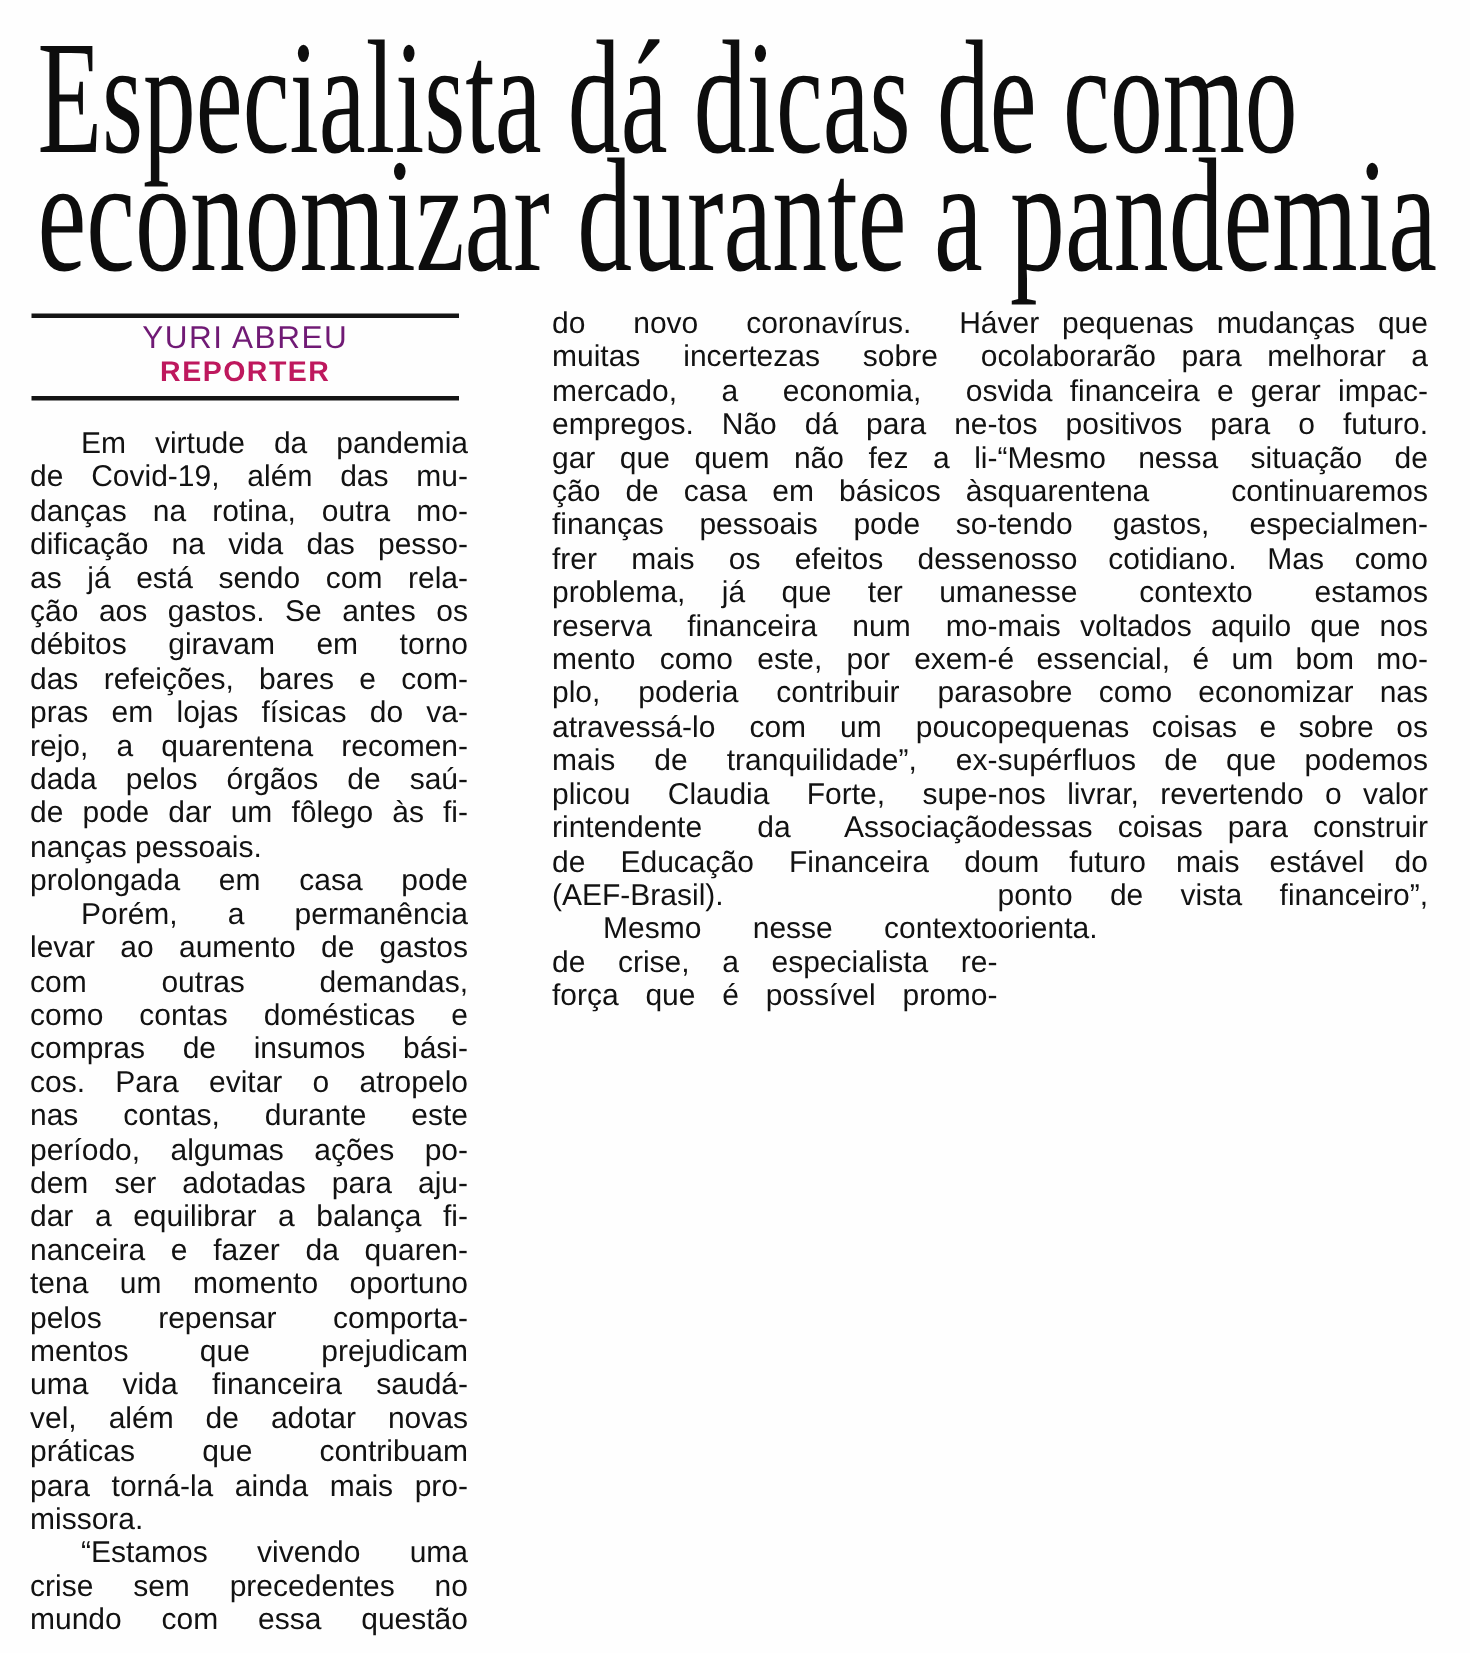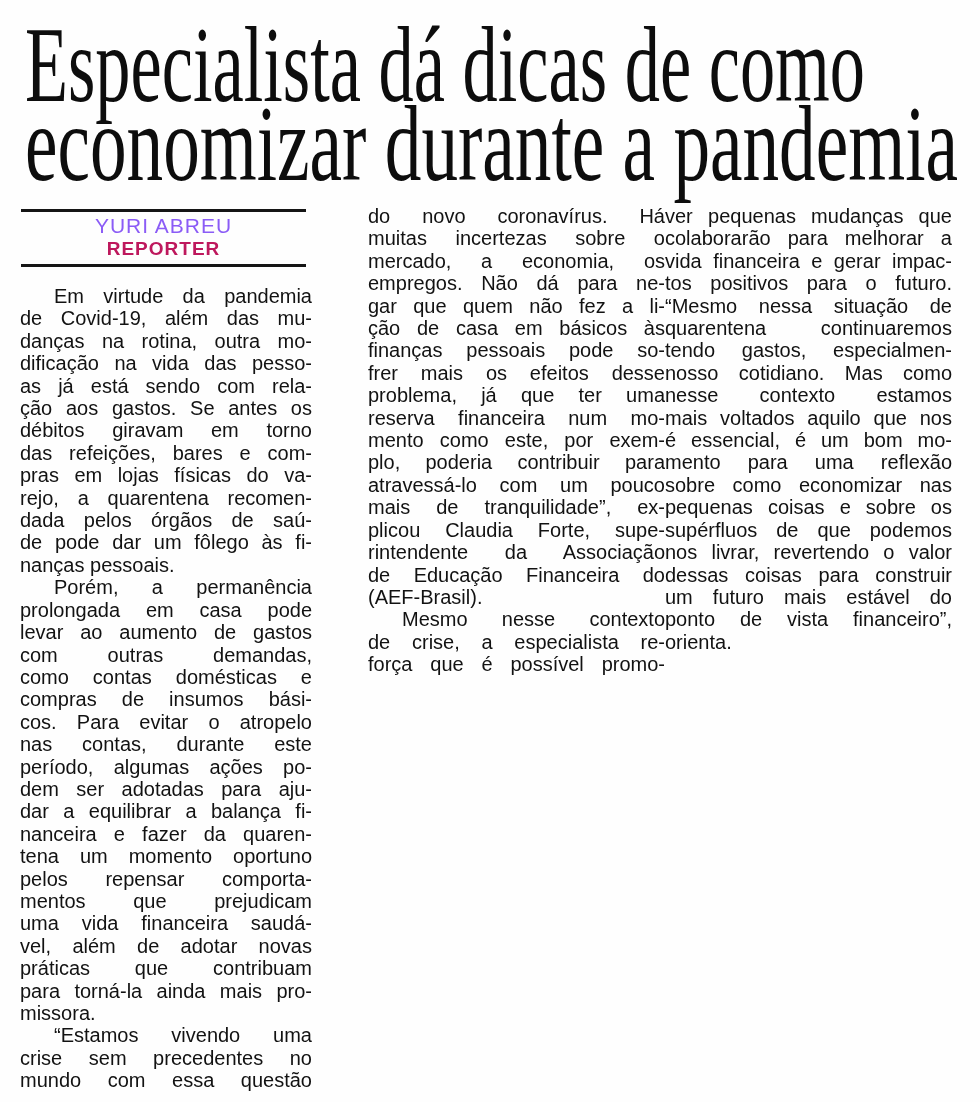--- a/index.html
+++ b/index.html
@@ -32,21 +32,21 @@
 
   .byline {
     width: 285px;
     margin: 4px 0 18px 1px;
     text-align: center;
   }
   .rule { height: 3px; background: #151515; }
   .byline-author {
     font-size: 21px; line-height: 24px;
     letter-spacing: 1px; padding-top: 2px;
-    color: #8b5cf6;
+    color: #701a75;
   }
   .byline-role {
     font-size: 19px; font-weight: bold;
     line-height: 22px; letter-spacing: 1px;
     padding-bottom: 4px;
     color: #be185d;
   }
 
   .line {
     font-size: 20px;
@@ -89,22 +89,22 @@
             <div class="line">ção aos gastos. Se antes os</div>
             <div class="line">débitos giravam em torno</div>
             <div class="line">das refeições, bares e com-</div>
             <div class="line">pras em lojas físicas do va-</div>
             <div class="line">rejo, a quarentena recomen-</div>
             <div class="line">dada pelos órgãos de saú-</div>
             <div class="line">de pode dar um fôlego às fi-</div>
             <div class="line endline">nanças pessoais.</div>
           </div>
           <div class="paragraph">
+            <div class="line">prolongada em casa pode</div>
             <div class="line indent">Porém, a permanência</div>
-            <div class="line">prolongada em casa pode</div>
             <div class="line">levar ao aumento de gastos</div>
             <div class="line">com outras demandas,</div>
             <div class="line">como contas domésticas e</div>
             <div class="line">compras de insumos bási-</div>
             <div class="line">cos. Para evitar o atropelo</div>
             <div class="line">nas contas, durante este</div>
             <div class="line">período, algumas ações po-</div>
             <div class="line">dem ser adotadas para aju-</div>
             <div class="line">dar a equilibrar a balança fi-</div>
             <div class="line">nanceira e fazer da quaren-</div>
@@ -159,21 +159,20 @@
           <div class="line">colaborarão para melhorar a</div>
           <div class="line">vida financeira e gerar impac-</div>
           <div class="line">tos positivos para o futuro.</div>
           <div class="line">“Mesmo nessa situação de</div>
           <div class="line">quarentena continuaremos</div>
           <div class="line">tendo gastos, especialmen-</div>
           <div class="line">nosso cotidiano. Mas como</div>
           <div class="line">nesse contexto estamos</div>
           <div class="line">mais voltados aquilo que nos</div>
           <div class="line">é essencial, é um bom mo-</div>
-          <div class="line">mento para uma reflexão</div>
           <div class="line">sobre como economizar nas</div>
           <div class="line">pequenas coisas e sobre os</div>
           <div class="line">supérfluos de que podemos</div>
           <div class="line">nos livrar, revertendo o valor</div>
           <div class="line">dessas coisas para construir</div>
           <div class="line">um futuro mais estável do</div>
           <div class="line">ponto de vista financeiro”,</div>
           <div class="line endline">orienta.</div>
         </div>
       </div>

